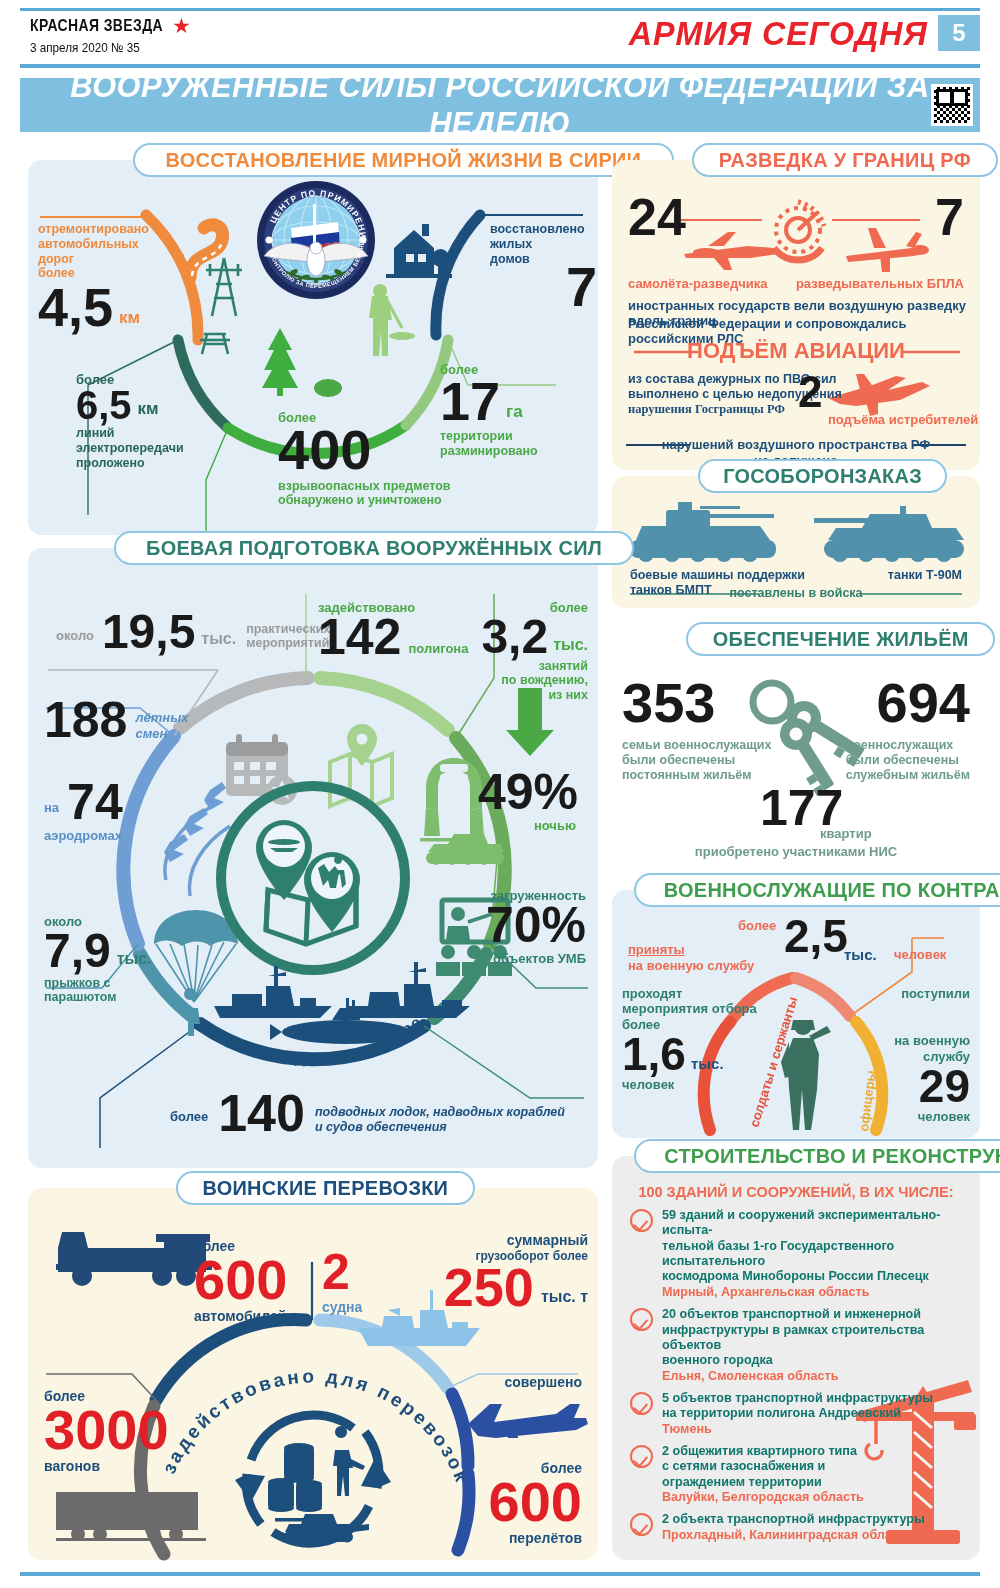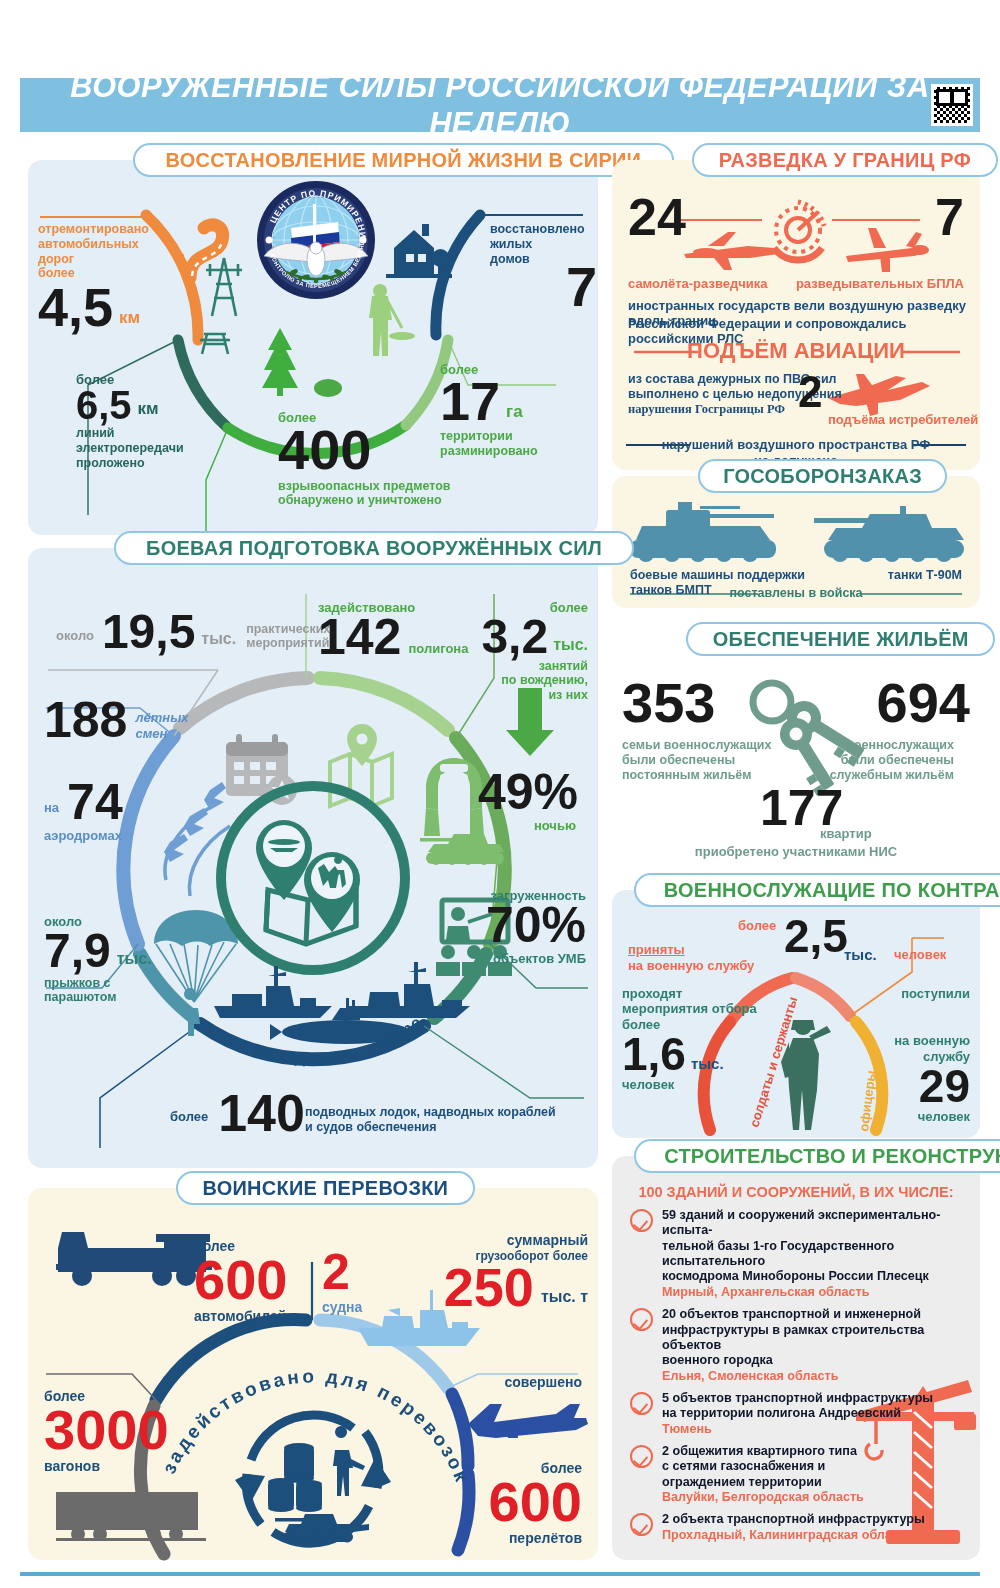--- a/index.html
+++ b/index.html
@@ -94,30 +94,39 @@
 
   svg { overflow: visible; display: block; }
   .ov { position: absolute; left: 0; top: 0; pointer-events: none; }
 
   
   .c-item { position: relative; padding-left: 34px; margin-bottom: 7px; }
   .c-check { position: absolute; left: 2px; top: 1px; width: 23px; height: 23px;
     border: 2.5px solid #ef6a50; border-radius: 50%; }
   .c-check::after { content:""; position:absolute; left:4px; top:6px; width:7px; height:11px;
     border-right:2.5px solid #ef6a50; border-bottom:2.5px solid #ef6a50; transform: rotate(40deg); }
-  .c-main { color: #0f172a; font-weight: bold; font-size: 12.6px; line-height: 1.22; }
+  .c-main { color: #0f766e; font-weight: bold; font-size: 12.6px; line-height: 1.22; }
   .c-loc { color: #ef6a50; font-weight: bold; font-size: 12.6px; line-height: 1.22; }
 
   .rule-bottom { position:absolute; left:20px; top:1572px; width:960px; height:4px; background:#5aa9d6; }
 </style>
 </head>
 <body>
 
 <div class="page">
 
+  <div class="masthead">
+    <div class="rule-top"></div>
+    <div class="paper-name">КРАСНАЯ ЗВЕЗДА</div>
+    <div class="paper-star">★</div>
+    <div class="paper-date">3 апреля  2020  № 35</div>
+    <div class="section-head">АРМИЯ СЕГОДНЯ</div>
+    <div class="page-badge">5</div>
+    <div class="rule-bot"></div>
+  </div>
 
   <div class="banner">
     <div class="banner-title">ВООРУЖЁННЫЕ СИЛЫ РОССИЙСКОЙ ФЕДЕРАЦИИ ЗА НЕДЕЛЮ</div>
     <div class="qr"></div>
   </div>
 
   <div class="panel panel-blue" style="left:28px;top:160px;width:570px;height:375px;">
     <svg class="ov" width="570" height="375">
 
       <path d="M 118 55 A 165 165 0 0 1 170 180" fill="none" stroke="#f08a3c" stroke-width="11" stroke-linecap="round"></path>
@@ -399,21 +408,21 @@
     </div>
 
     <div class="big" style="position:absolute;left:10px;top:48px;font-size:56px;">353</div>
     <div style="position:absolute;left:10px;top:108px;">
       <div class="lbl sage" style="font-size:12.5px;">семьи военнослужащих</div>
       <div class="lbl sage" style="font-size:12.5px;">были обеспечены</div>
       <div class="lbl sage" style="font-size:12.5px;">постоянным жильём</div>
     </div>
 
     <div class="big" style="position:absolute;right:10px;top:48px;font-size:56px;">694</div>
-    <div style="position:absolute;right:26px;top:108px;text-align:right;">
+    <div style="position:absolute;right:10px;top:108px;">
       <div class="lbl sage" style="font-size:12.5px;">военнослужащих</div>
       <div class="lbl sage" style="font-size:12.5px;">были обеспечены</div>
       <div class="lbl sage" style="font-size:12.5px;">служебным жильём</div>
     </div>
 
     <div class="big" style="position:absolute;left:148px;top:156px;font-size:50px;text-align:center;">177</div>
     <div class="lbl sage" style="position:absolute;left:208px;top:196px;font-size:13px;">квартир</div>
     <div class="lbl sage" style="position:absolute;left:0;top:214px;width:368px;text-align:center;font-size:13px;">приобретено участниками НИС</div>
   </div>
 
@@ -682,21 +691,21 @@
 
     <div style="position:absolute;right:12px;top:340px;text-align:right;">
       <div class="lbl teal" style="font-size:13px;">загруженность</div>
       <div class="big" style="font-size:50px;">70%</div>
       <div class="lbl teal" style="font-size:13px;margin-top:3px;">объектов УМБ</div>
     </div>
 
     <div style="position:absolute;left:142px;top:542px;display:flex;align-items:flex-end;">
       <div class="lbl navy2" style="font-size:13px;margin-bottom:12px;">более</div>
       <div class="big" style="font-size:52px;margin-left:10px;">140</div>
-      <div style="margin-left:0;margin-bottom:2px;">
+      <div style="margin-left:10px;margin-bottom:2px;font-style:italic;">
         <div class="lbl navy2" style="font-size:12.5px;">подводных лодок, надводных кораблей</div>
         <div class="lbl navy2" style="font-size:12.5px;">и судов обеспечения</div>
       </div>
     </div>
   </div>
 
   <div class="panel panel-cream" style="left:28px;top:1188px;width:570px;height:372px;">
     <svg class="ov" width="570" height="372">
 
       <path d="M 128 212 A 160 160 0 0 1 278 132" fill="none" stroke="#1d4f7c" stroke-width="13" stroke-linecap="round"></path>

